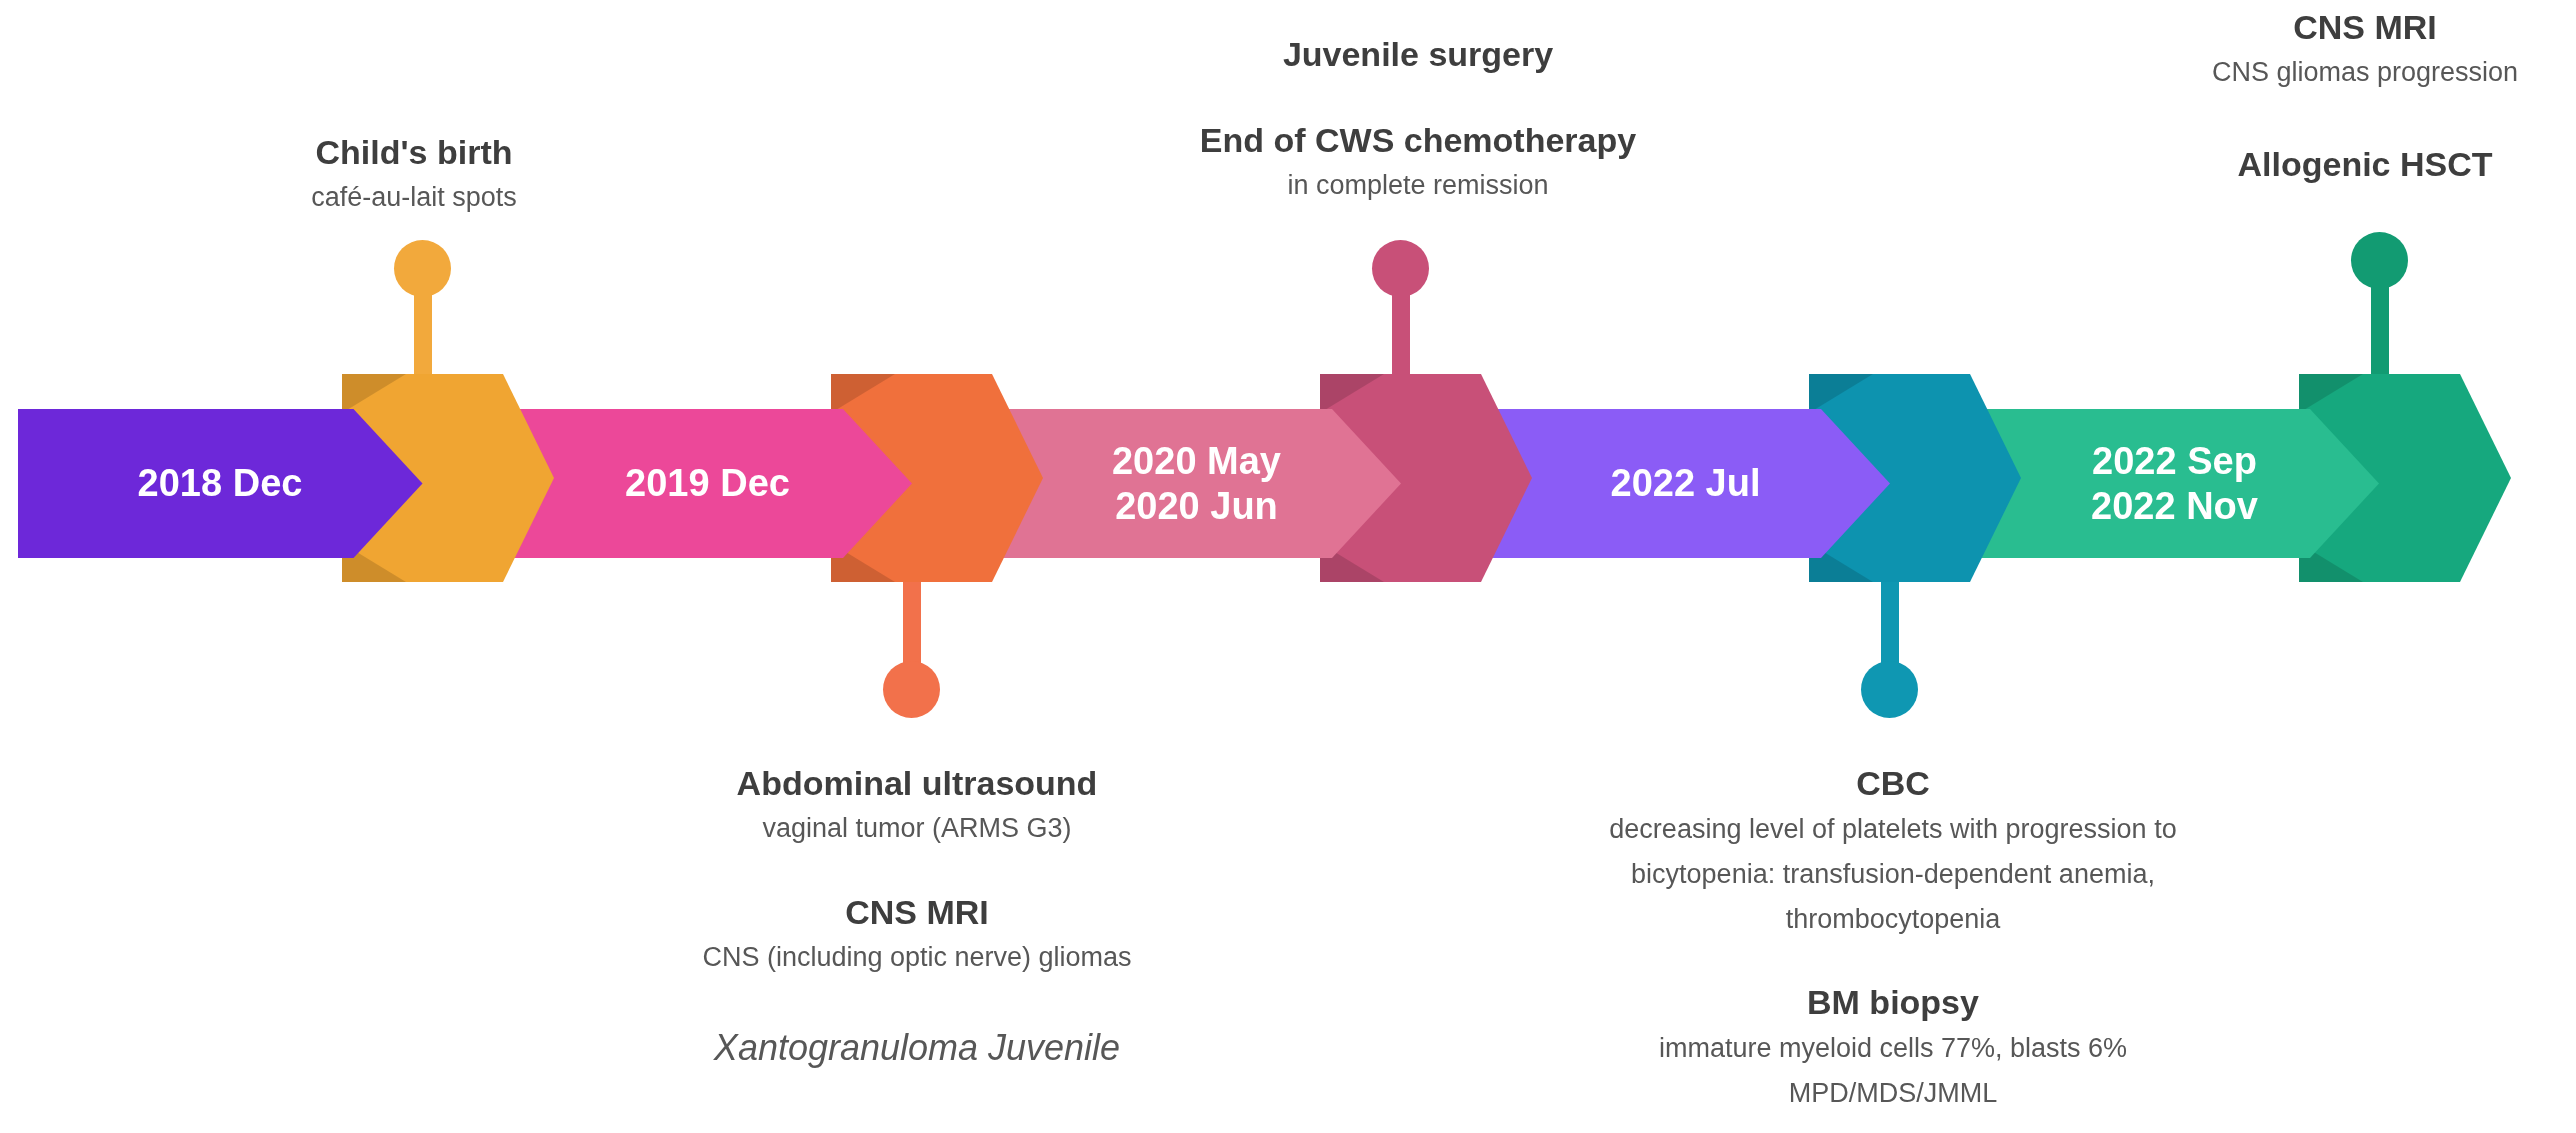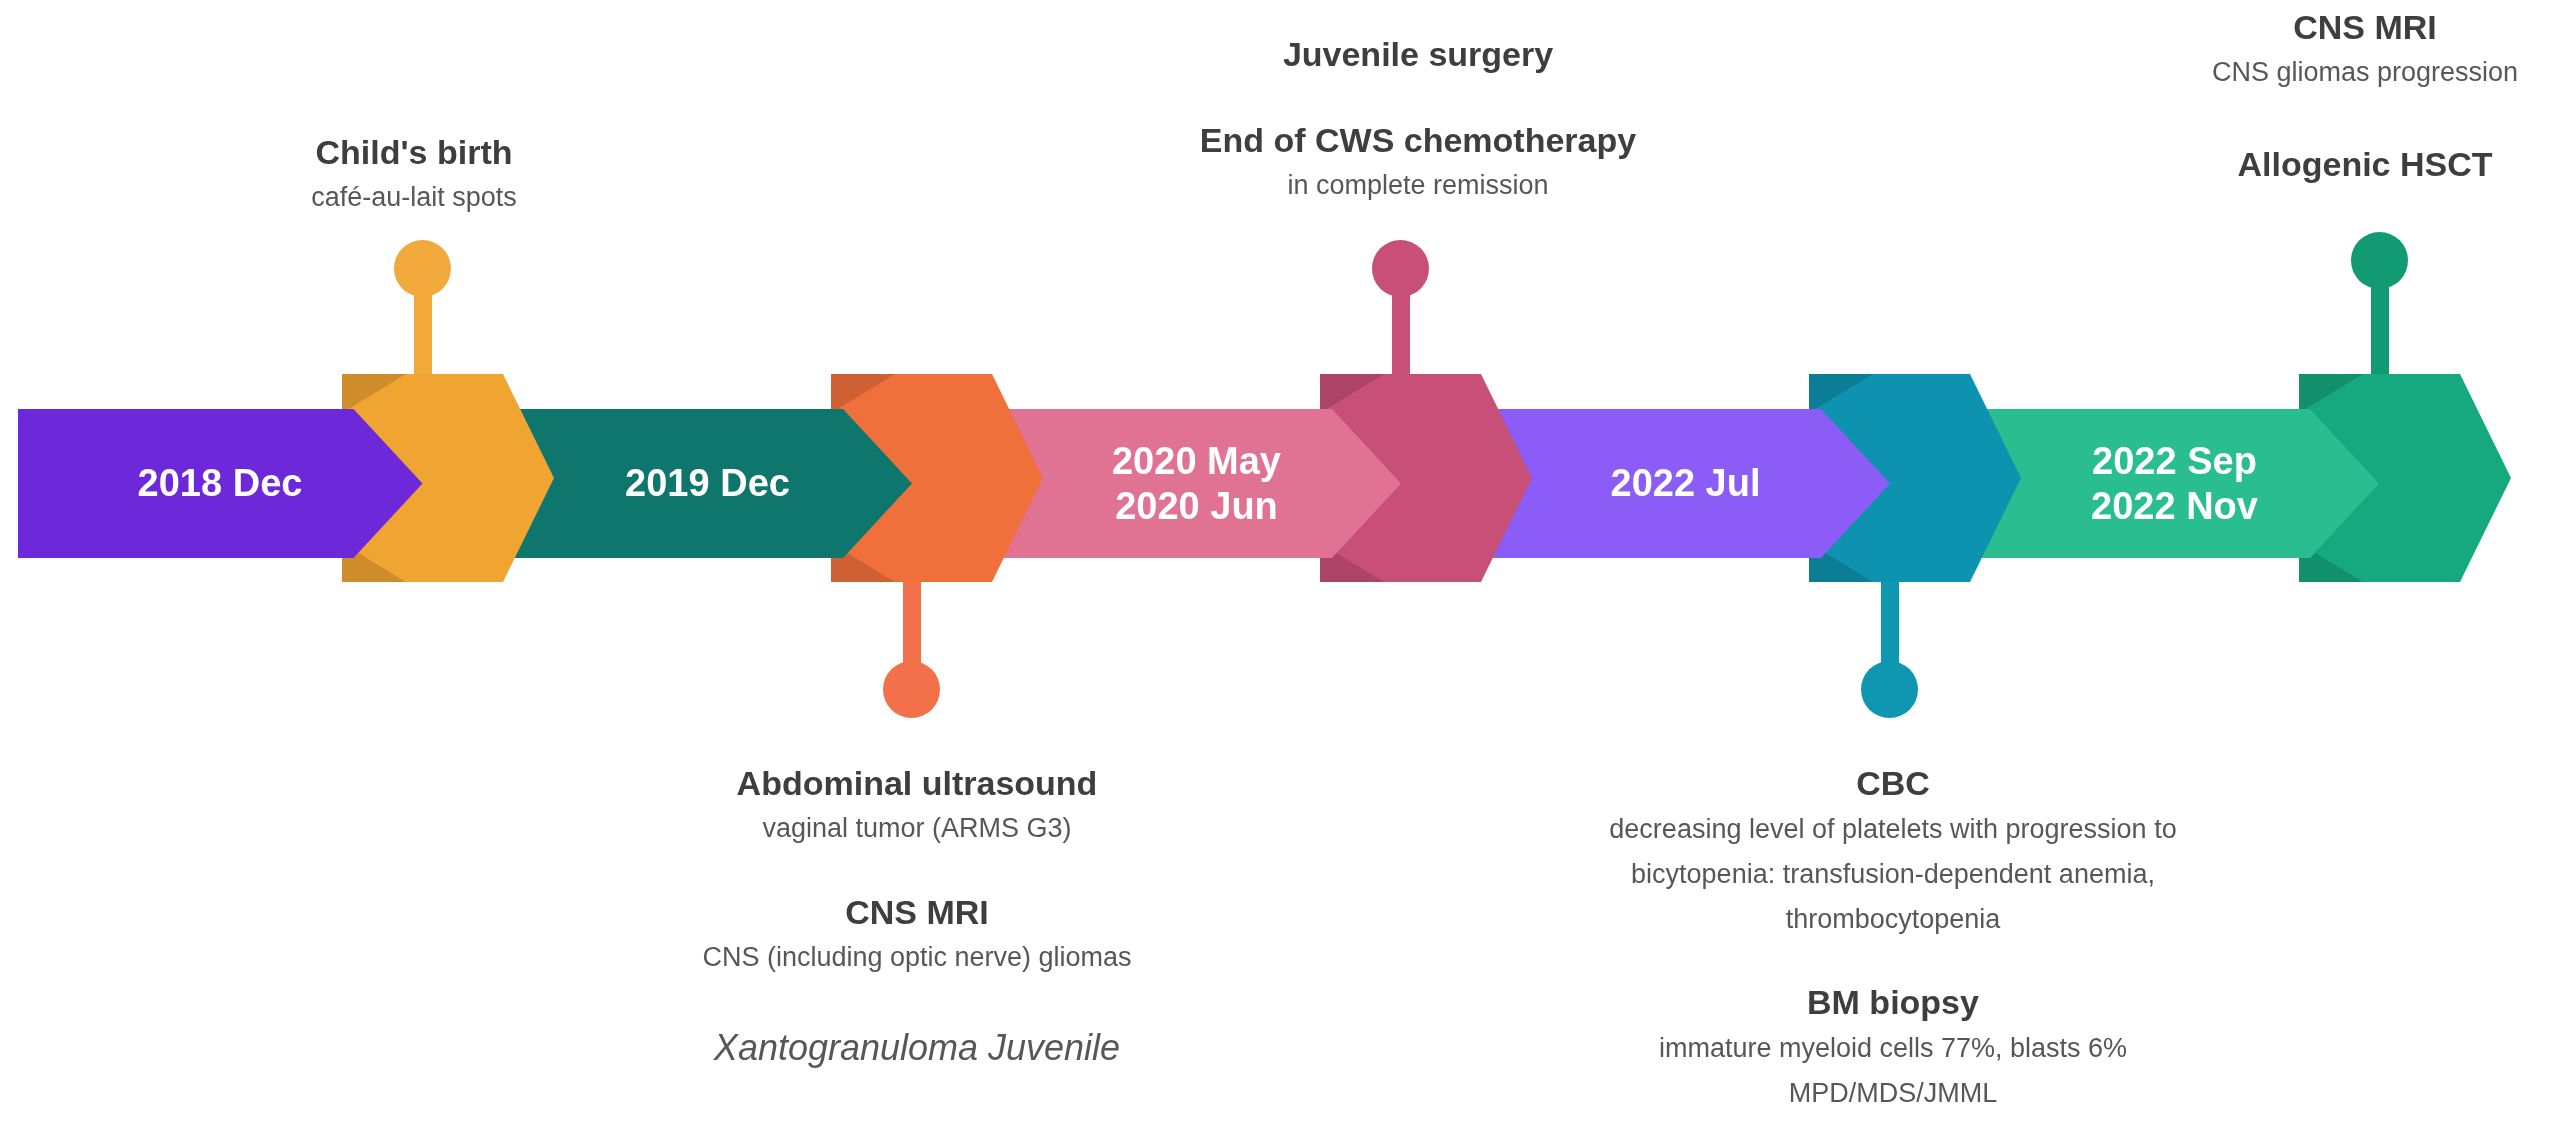--- a/index.html
+++ b/index.html
@@ -51,21 +51,21 @@
 </style>
 </head>
 <body>
 
 <div id="stage">
 
   <div class="bar" style="left: 17.5px; width: 405px; z-index: 50; background: #6d28d9;">
     <div class="bar-label">2018 Dec</div>
     <div class="bar-label"></div>
   </div>
-  <div class="bar" style="left: 503px; width: 409px; z-index: 40; background: #0f766e;">
+  <div class="bar" style="left: 503px; width: 409px; z-index: 40; background: #ec4899;">
     <div class="bar-label">2019 Dec</div>
     <div class="bar-label"></div>
   </div>
   <div class="bar" style="left: 992px; width: 409px; z-index: 30; background: rgb(224, 115, 148);">
     <div class="bar-label">2020 May</div>
     <div class="bar-label">2020 Jun</div>
   </div>
   <div class="bar" style="left: 1481px; width: 409px; z-index: 20; background: #8b5cf6;">
     <div class="bar-label">2022 Jul</div>
     <div class="bar-label"></div>

